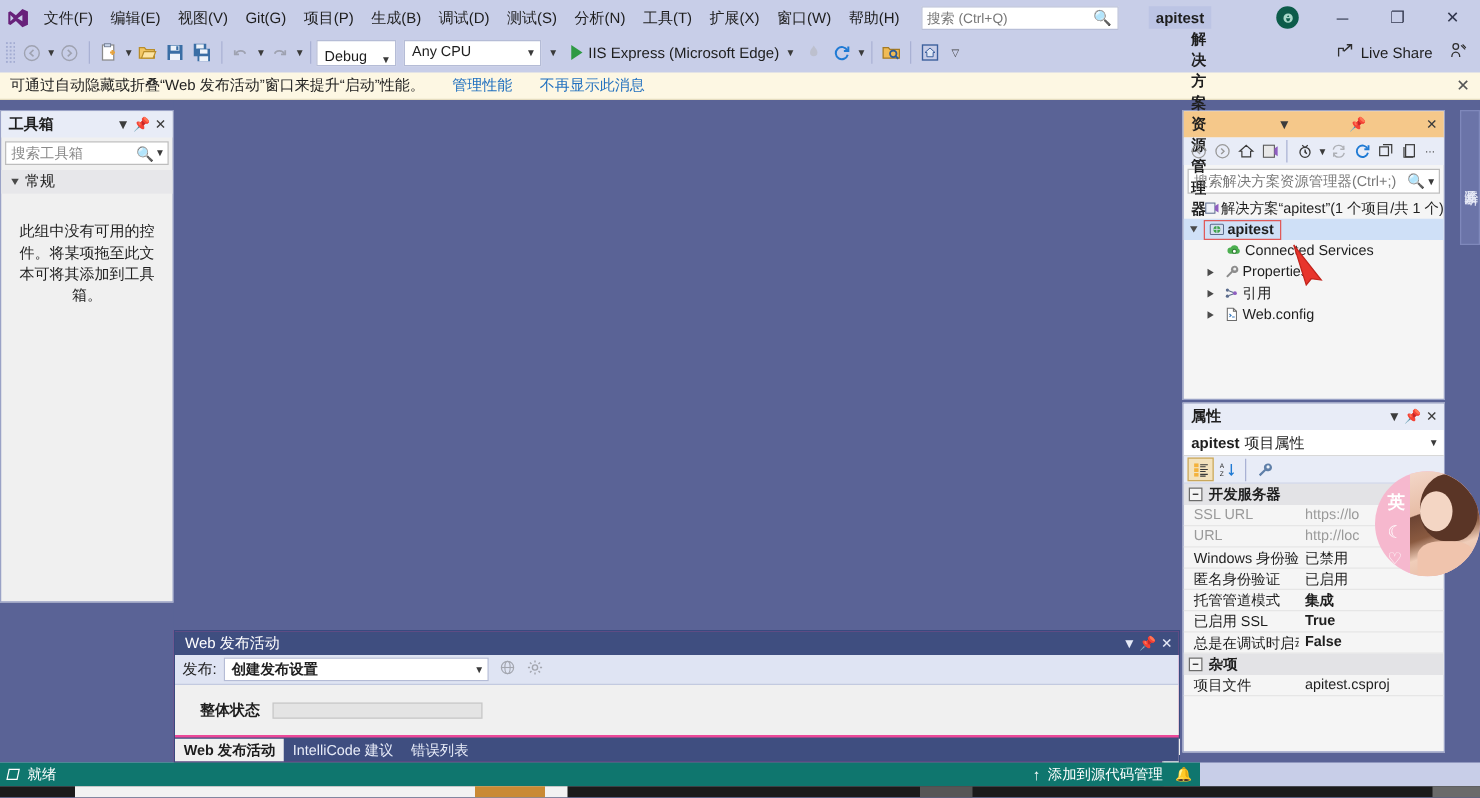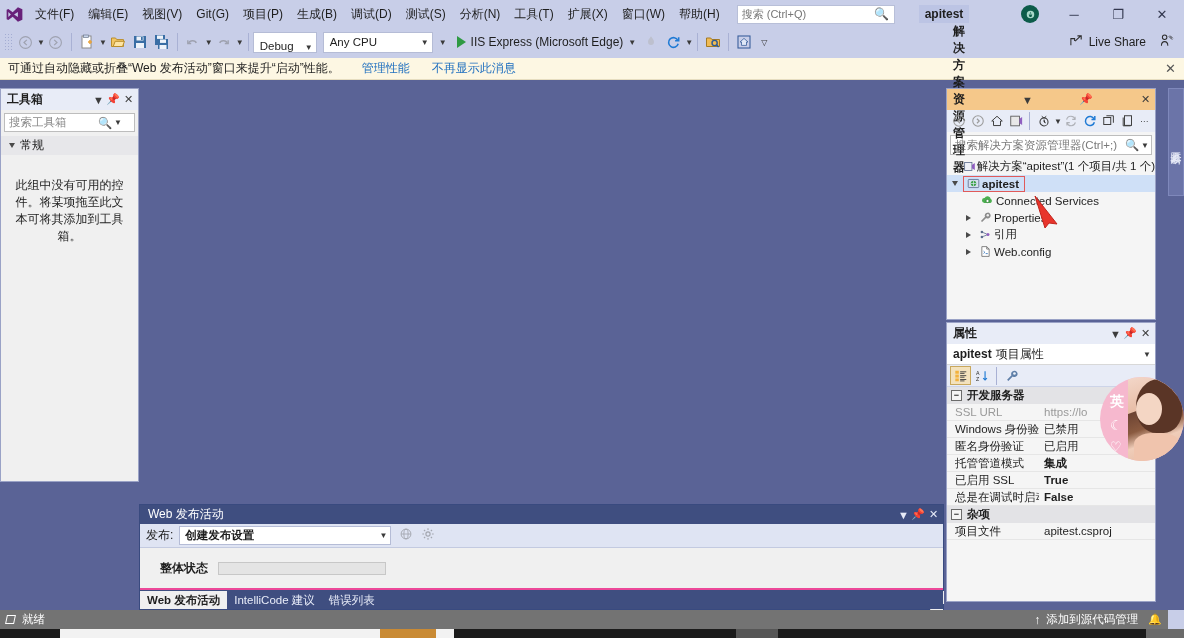--- a/index.html
+++ b/index.html
@@ -64,21 +64,21 @@
   
   .toolbox { position:absolute; left:0; top:8px; width:139px; height:394px;
              background:#f0f0f0; border:1px solid #9aa2c6; }
   .pnl-head { height:21px; background:#e8ecf7; display:flex; align-items:center;
               padding:0 2px 0 6px; font-size:12px; font-weight:bold; color:#1e1e1e; }
   .pnl-head.active { background:#f5c88a;gap:44px; }
   .pnl-head .t { flex:1; }
   .pnl-btn { width:15px; height:17px; display:flex; align-items:center; justify-content:center;
              color:#3c3c3c; font-size:11px; }
   .tb-search { margin:3px 3px 0 3px; height:19px; background:#fff; border:1px solid #bdbdbd;
-               display:flex; align-items:center; padding:0 12px 0 4px; font-size:11.5px; color:#8a8a8a; }
+               display:flex; align-items:center; padding:0 2px 0 4px; font-size:11.5px; color:#8a8a8a; }
   .tb-search .s { flex:1; }
   .tree-grp { margin-top:4px; height:19px; background:#e7e7ea; display:flex; align-items:center;
               padding-left:8px; font-size:12px; }
   .tri-r { width:0;height:0;border-left:5px solid #4a4a4a;border-top:3.5px solid transparent;
            border-bottom:3.5px solid transparent; margin-right:5px; }
   .tri-d { width:0;height:0;border-top:5px solid #4a4a4a;border-left:3.5px solid transparent;
            border-right:3.5px solid transparent; margin-right:5px; }
   .tb-empty { padding:22px 12px 0 12px; font-size:12px; line-height:17px; color:#1e1e1e; text-align:center; }
 
   
@@ -169,22 +169,22 @@
   .av-face { position:absolute; right:22px; top:16px; width:26px; height:32px;
              border-radius:50%; background:#f4d6c4; }
   .av-body { position:absolute; right:4px; bottom:0; width:46px; height:28px;
              border-radius:40% 40% 0 0; background:#f0c4ad; }
   .av-ic { position:absolute; left:10px; color:#fff; }
   .av-t { top:16px; font-size:14px; font-weight:bold; }
   .av-m { top:40px; font-size:14px; }
   .av-h { top:62px; font-size:13px; }
 
   
-  .statusbar { position:absolute; left:0; top:610px; width:1168px; height:19px;
-               background:#737373; color:#fff; display:flex; align-items:center;
+  .statusbar { position:absolute; left:0; top:610px; width:960px; height:19px;
+               background:#0f766e; color:#fff; display:flex; align-items:center;
                padding:0 6px; font-size:11.5px; }
   .sb-left { display:flex; align-items:center; flex:1; }
   .sb-sq { width:9px; height:9px; border:1.2px solid #fff; transform:skewX(-12deg);
            margin-right:7px; }
   .sb-right { display:flex; align-items:center; }
   .sb-right .up { margin-right:6px; font-size:12px; }
   .sb-ic { margin-left:10px; font-size:11px; }
 
   
   .taskbar { position:absolute; left:0; top:629px; width:1184px; height:9px; background:#1b1b1b; }
@@ -639,20 +639,24 @@
       </div>
       <div class="pr-grid">
         <div class="pr-cat">
           <span class="pm">−</span>
           <span>开发服务器</span>
         </div>
         <div class="pr-row dim">
           <span class="pr-k">SSL URL</span>
           <span class="pr-v">https://lo</span>
         </div>
+        <div class="pr-row dim">
+          <span class="pr-k">URL</span>
+          <span class="pr-v">http://loc</span>
+        </div>
         <div class="pr-row">
           <span class="pr-k">Windows 身份验证</span>
           <span class="pr-v">已禁用</span>
         </div>
         <div class="pr-row">
           <span class="pr-k">匿名身份验证</span>
           <span class="pr-v">已启用</span>
         </div>
         <div class="pr-row">
           <span class="pr-k">托管管道模式</span>

